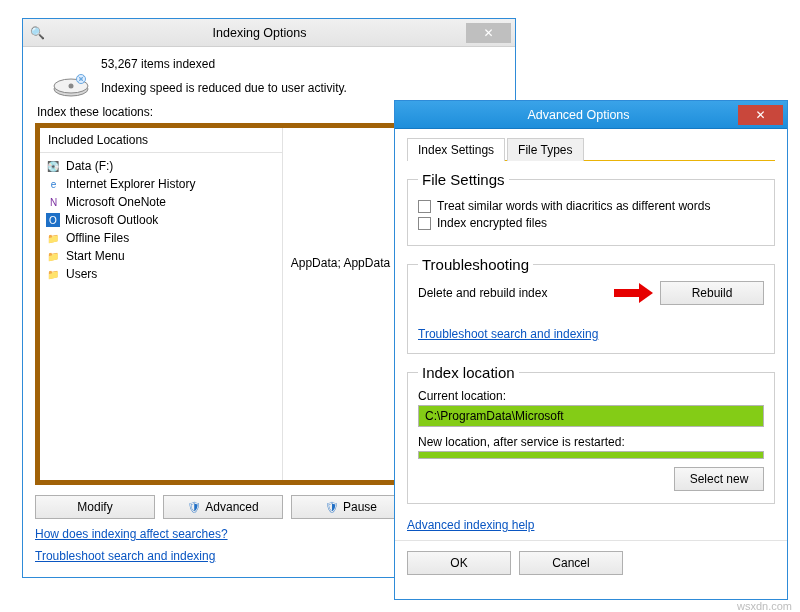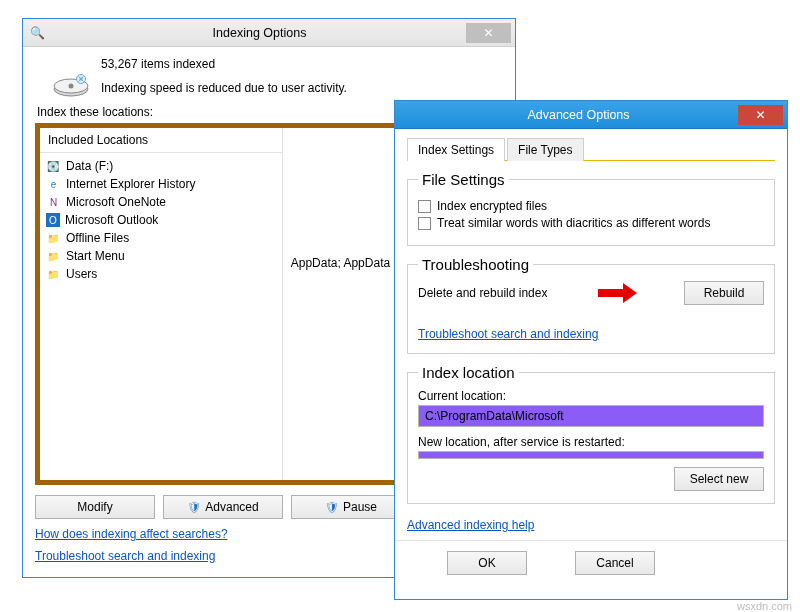--- a/index.html
+++ b/index.html
@@ -19,35 +19,35 @@
     .listbox { border: 5px solid #a16207; height: 362px; display: flex; }
     .col-a { width: 53%; border-right: 1px solid #e2e2e2; }
     .col-b { flex: 1; }
     .col-head { padding: 5px 8px; border-bottom: 1px solid #e2e2e2; background: #fff; }
     .col-rows { padding: 4px 6px; }
     .item-row { display: flex; align-items: center; gap: 5px; height: 18px; }
     .mini-icon { width: 15px; height: 14px; display: inline-flex; align-items: center; justify-content: center; font-size: 10px; }
     .exclude-pad { padding: 128px 8px 0 8px; }
     .btnrow { display: flex; gap: 8px; margin-top: 10px; justify-content:flex-start; }
     .btn { border: 1px solid #b0b0b0; background: linear-gradient(#f7f7f7,#e8e8e8); padding: 4px 0; width: 120px; text-align: center; cursor: pointer; }
-    .btn.small { width: 80px; margin-left: 40px; }
+    .btn.small { width: 104px; }
     .btn.med { width: 90px; }
     .link { color: #0a56c2; text-decoration: underline; display: inline-block; margin-top: 8px; cursor: pointer; }
     .tabs { display: flex; border-bottom: 1px solid #eab308; margin-top: 2px; }
     .tab { padding: 4px 10px; border: 1px solid #cfcfcf; border-bottom: none; background: #fff; position: relative; top: 1px; margin-right: 2px; cursor: pointer; font-size: 12px; }
     .tab.inactive { background: #f0f0f0; }
     fieldset { border: 1px solid #cfcfcf; margin: 10px 0 6px; padding: 8px 10px 12px; }
     legend { padding: 0 4px; font-size: 15px; }
     .chk { display: flex; align-items: center; gap: 6px; margin: 3px 0; }
     .chkbox { width: 13px; height: 13px; border: 1px solid #888; background: #fff; }
     .trouble-row { display: flex; align-items: center; justify-content: space-between; }
     .arrow { width: 40px; height: 20px; position: relative; }
     .arrow-body { background: #e60000; height: 8px; width: 26px; position: absolute; top: 6px; left: 0; }
     .arrow-head { width: 0; height: 0; border-top: 10px solid transparent; border-bottom: 10px solid transparent; border-left: 14px solid #e60000; position: absolute; left: 25px; top: 0; }
-    .input-box { border: 1px solid #b5b5b5; padding: 3px 6px; background: #8b5cf6; width: 100%; margin-top: 2px; }
+    .input-box { border: 1px solid #b5b5b5; padding: 3px 6px; background: #84cc16; width: 100%; margin-top: 2px; }
     .right-align { text-align: right; margin-top: 8px; }
     .footer-btns { display: flex; gap: 8px; padding: 10px 12px 12px; border-top: 1px solid #e3e3e3; margin: 8px -12px -6px -12px; }
     .watermark { position: absolute; right: 8px; bottom: 0; color: #bdbdbd; font-size: 11px; }
     .shield { color: #2270c6; font-size: 11px; margin-right: 4px; }
   </style>
 </head>
 <body>
 
 <div class="window" style="left:22px; top:18px; width:494px; height:560px;">
   <div class="titlebar gray">
@@ -130,25 +130,25 @@
   </div>
   <div class="body">
     <div class="tabs">
       <div class="tab">Index Settings</div>
       <div class="tab inactive">File Types</div>
     </div>
     <fieldset>
       <legend>File Settings</legend>
       <label class="chk">
           <span class="chkbox"></span>
-          <span>Index encrypted files</span>
+          <span>Treat similar words with diacritics as different words</span>
         </label>
       <label class="chk">
           <span class="chkbox"></span>
-          <span>Treat similar words with diacritics as different words</span>
+          <span>Index encrypted files</span>
         </label>
     </fieldset>
     <fieldset>
       <legend>Troubleshooting</legend>
       <div class="trouble-row">
         <span>Delete and rebuild index</span>
         <div style="display:flex; align-items:center; gap:6px;">
           <div class="arrow">
               <div class="arrow-body"></div>
               <div class="arrow-head"></div>

